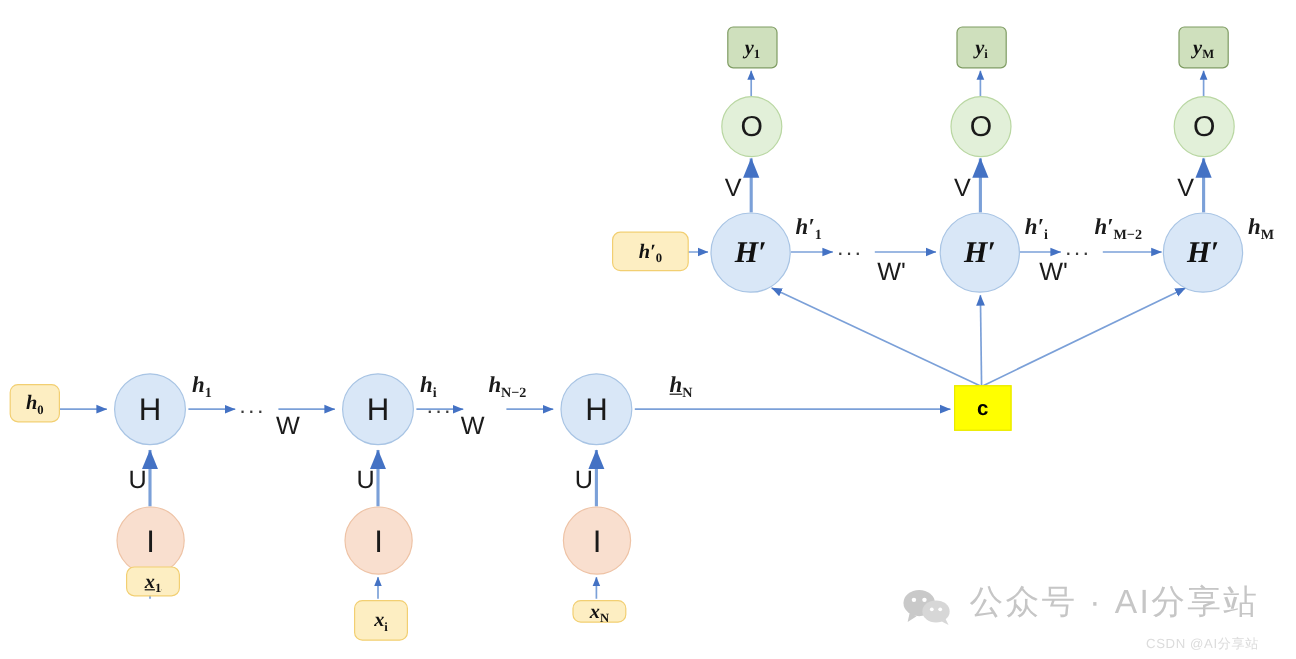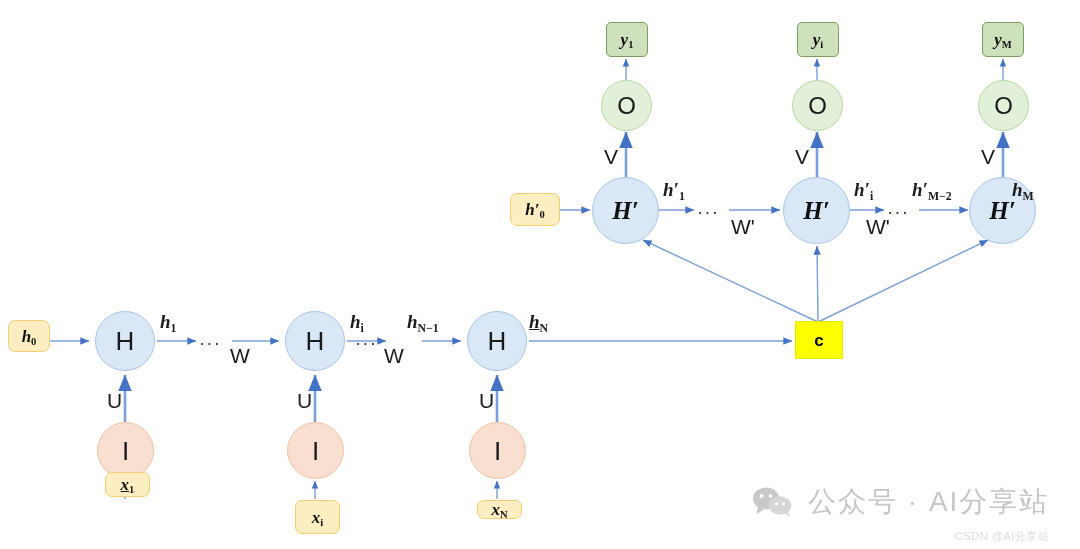--- a/index.html
+++ b/index.html
@@ -121,21 +121,21 @@
     position: relative;
     top: 0.33em;
   }
   .prime { font-style: italic; }
   
   #watermark {
     position: absolute;
     left: 752px;
     top: 483px;
     display: flex;
-    align-items: center;
+    align-items: flex-end;
     gap: 14px;
   }
   #watermark .wm-text {
     color: #c6c6c6;
     font-size: 28px;
     letter-spacing: 2px;
     font-family: "Liberation Sans", sans-serif;
     white-space: nowrap;
   }
   #wechat-icon { width: 42px; height: 30px; display: block; }
@@ -231,37 +231,37 @@
   </div>
   <div class="node box-x" style="left:295px; top:500px; width:45px; height:34px;">
     <span><i>x</i><sub>i</sub></span>
   </div>
   <div class="node box-x" style="left:477px; top:500px; width:45px; height:19px;">
     <span><i>x</i><sub>N</sub></span>
   </div>
 
   <div class="lbl lbl-state" style="left:160px; top:312px;"><i>h</i><sub>1</sub></div>
   <div class="lbl lbl-state" style="left:350px; top:312px;"><i>h</i><sub>i</sub></div>
-  <div class="lbl lbl-state" style="left:407px; top:312px;"><i>h</i><sub>N−1</sub></div>
-  <div class="lbl lbl-state" style="left:529px; top:312px;text-decoration:underline;"><i>h</i><sub>N</sub></div>
+  <div class="lbl lbl-state" style="left:407px; top:312px;"><i>h</i><sub>N−2</sub></div>
+  <div class="lbl lbl-state" style="left:558px; top:312px;text-decoration:underline;"><i>h</i><sub>N</sub></div>
 
   <div class="lbl lbl-weight" style="left:230px; top:345px;">W</div>
   <div class="lbl lbl-weight" style="left:384px; top:345px;">W</div>
   <div class="lbl lbl-weight" style="left:107px; top:390px;">U</div>
   <div class="lbl lbl-weight" style="left:297px; top:390px;">U</div>
   <div class="lbl lbl-weight" style="left:479px; top:390px;">U</div>
 
   <div class="lbl lbl-dots" style="left:199px; top:333px;">···</div>
   <div class="lbl lbl-dots" style="left:355px; top:333px;">···</div>
 
   <div class="node box-c" style="left:795px; top:321px; width:48px; height:38px;">
     <span>c</span>
   </div>
 
-  <div class="node box-h0" style="left:510px; top:193px; width:50px; height:33px;">
+  <div class="node box-h0" style="left:510px; top:193px; width:64px; height:33px;">
     <span><i class="prime">h′</i><sub>0</sub></span>
   </div>
 
   <div class="node circ-hp" style="left:592px; top:177px; width:67px; height:67px;">
     <span>H′</span>
   </div>
   <div class="node circ-hp" style="left:783px; top:177px; width:67px; height:67px;">
     <span>H′</span>
   </div>
   <div class="node circ-hp" style="left:969px; top:177px; width:67px; height:67px;">
@@ -284,21 +284,21 @@
   <div class="node box-y" style="left:797px; top:22px; width:42px; height:35px;">
     <span><i>y</i><sub>i</sub></span>
   </div>
   <div class="node box-y" style="left:982px; top:22px; width:42px; height:35px;">
     <span><i>y</i><sub>M</sub></span>
   </div>
 
   <div class="lbl lbl-state" style="left:663px; top:180px;"><i class="prime">h′</i><sub>1</sub></div>
   <div class="lbl lbl-state" style="left:854px; top:180px;"><i class="prime">h′</i><sub>i</sub></div>
   <div class="lbl lbl-state" style="left:912px; top:180px;"><i class="prime">h′</i><sub>M−2</sub></div>
-  <div class="lbl lbl-state" style="left:1012px; top:180px;"><i>h</i><sub>M</sub></div>
+  <div class="lbl lbl-state" style="left:1040px; top:180px;"><i>h</i><sub>M</sub></div>
 
   <div class="lbl lbl-weight" style="left:604px; top:146px;">V</div>
   <div class="lbl lbl-weight" style="left:795px; top:146px;">V</div>
   <div class="lbl lbl-weight" style="left:981px; top:146px;">V</div>
   <div class="lbl lbl-weight" style="left:731px; top:216px;">W'</div>
   <div class="lbl lbl-weight" style="left:866px; top:216px;">W'</div>
 
   <div class="lbl lbl-dots" style="left:697px; top:202px;">···</div>
   <div class="lbl lbl-dots" style="left:887px; top:202px;">···</div>
 

